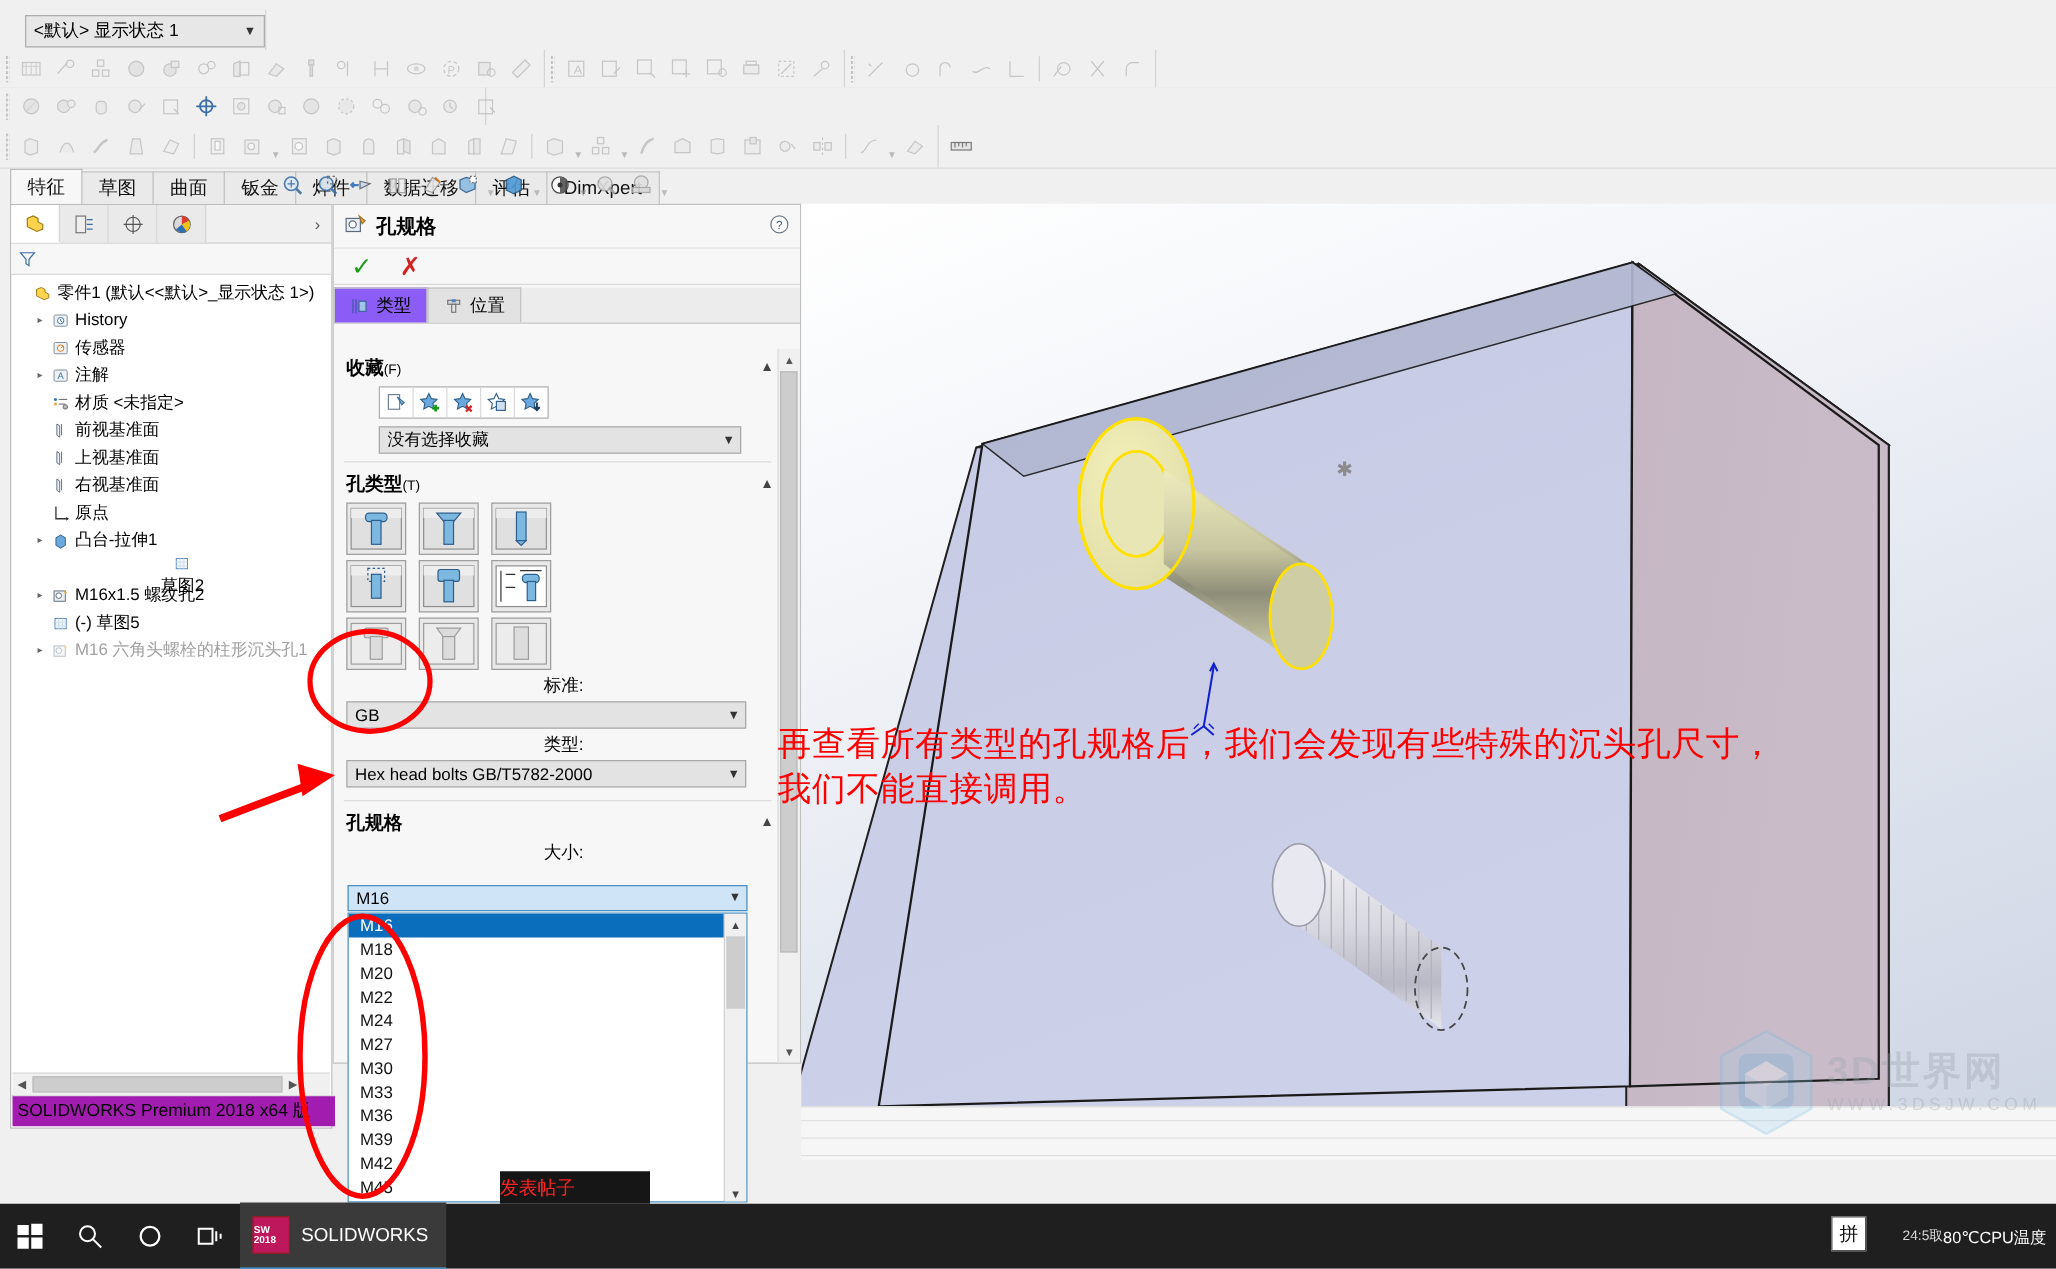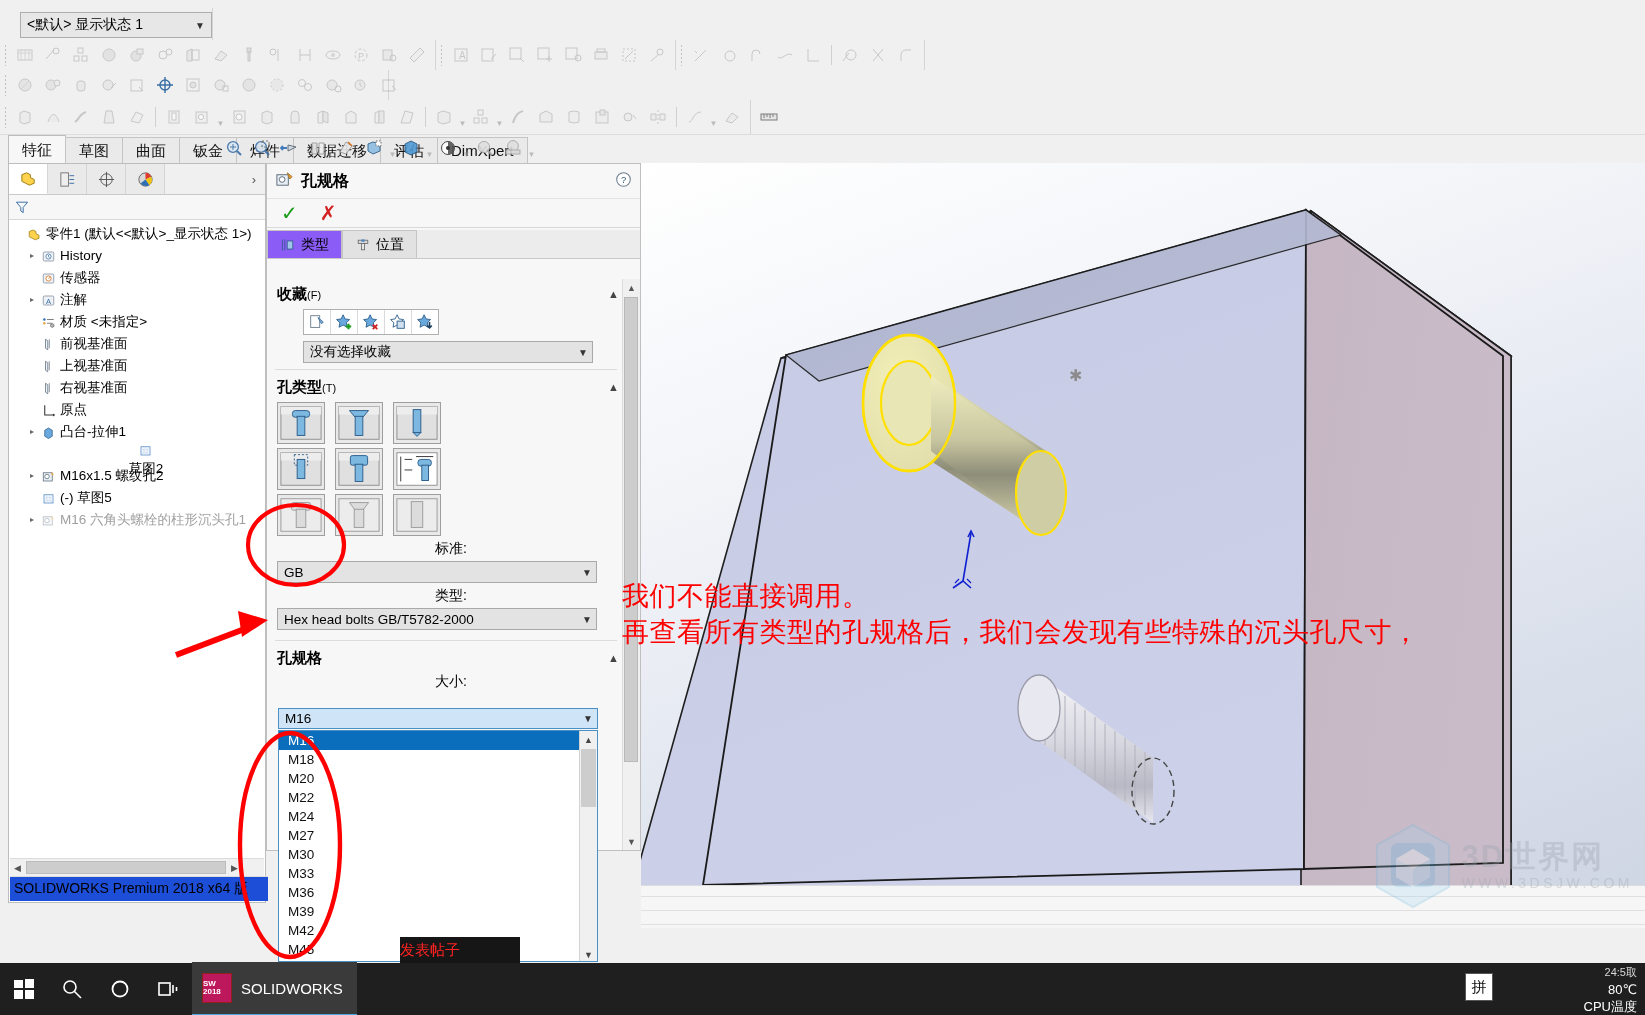--- a/index.html
+++ b/index.html
@@ -50,21 +50,21 @@
   .tnode{display:flex;align-items:center;height:22px;white-space:nowrap;}
   .tarrow{width:14px;text-align:center;color:#666;font-size:8px;flex:none;}
   .tico{width:19px;display:flex;align-items:center;justify-content:center;flex:none;}
   .tico svg{width:15px;height:15px;}
   .tlab{padding-left:2px;}
   .dim{color:#a0a0a0;}
   #hscroll{position:absolute;left:1px;bottom:26px;width:254px;height:17px;background:#f0f0f0;
      border-top:1px solid #dcdcdc;display:flex;align-items:center;}
   #hscroll .sbtn{width:15px;text-align:center;font-size:9px;color:#555;}
   #hscroll .sthumb{height:13px;background:#cdcdcd;border:1px solid #bcbcbc;box-sizing:border-box;margin:0 1px;}
-  #statusbar{position:absolute;left:1px;bottom:1px;width:254px;height:24px;background:#1d4ed8;
+  #statusbar{position:absolute;left:1px;bottom:1px;width:254px;height:24px;background:#a21caf;
      border-top:1px solid #dcdcdc;display:flex;align-items:center;padding-left:4px;font-size:14px;}
 
   
   #pm{position:absolute;left:266px;top:163px;width:375px;height:688px;
      background:#f7f7f7;border:1px solid #c0c0c0;box-sizing:border-box;overflow:hidden;}
   #pm-title{height:34px;display:flex;align-items:center;padding:0 8px;border-bottom:1px solid #e3e3e3;}
   #pm-title .ttxt{font-size:16px;font-weight:bold;margin-left:7px;}
   #pm-title .help{margin-left:auto;}
   #pm-okrow{height:28px;display:flex;align-items:center;padding-left:14px;gap:22px;border-bottom:1px solid #d9d9d9;}
   #pm-okrow .ok{color:#1a9c1a;font-size:20px;font-weight:bold;}
@@ -142,21 +142,21 @@
   #taskbar{position:absolute;left:0;bottom:0;width:1645px;height:52px;background:#1f1f1f;
      display:flex;align-items:center;z-index:70;}
   #taskbar .tbtn{width:48px;height:52px;display:flex;align-items:center;justify-content:center;color:#fff;}
   #taskbar .tbtn svg{width:22px;height:22px;}
   #tb-app{display:flex;align-items:center;height:52px;padding:0 14px 0 10px;background:#3a3a3a;
      border-bottom:2px solid #4aa8e0;gap:9px;}
   #tb-app .swico{width:28px;height:28px;background:#be185d;border:1px solid #8f1f1c;
      display:flex;flex-direction:column;align-items:center;justify-content:center;color:#fff;
      font-size:8px;font-weight:bold;line-height:8px;}
   #tb-app .swname{color:#fff;font-size:15px;white-space:nowrap;text-align:center;}
-  #tray{margin-left:auto;display:flex;align-items:flex-end;flex-direction:column;color:#fff;
+  #tray{margin-left:auto;display:flex;align-items:flex-end;flex-direction:row;color:#fff;
      font-size:13px;padding-right:8px;line-height:17px;}
   #ime{position:absolute;left:1465px;bottom:14px;width:26px;height:26px;background:#fff;border:1px solid #555;
      display:flex;align-items:center;justify-content:center;font-size:15px;color:#111;z-index:71;}
   #tray .t1{color:#d8d8d8;font-size:11px;}
   
   #minipop{position:absolute;left:400px;bottom:52px;height:26px;background:#161616;color:#ff2222;
      font-size:15px;display:flex;align-items:center;width:120px;z-index:69;}
 </style>
 </head>
 <body>
@@ -1192,22 +1192,22 @@
   <div class="ticon">
       <svg viewBox="0 0 20 20">
         <circle cx="10" cy="8" r="5.4" fill="#e0e0e0" stroke="#a5a5a5"></circle>
         <rect x="3" y="12" width="14" height="4" fill="#d8d8d8" stroke="#a5a5a5"></rect>
       </svg>
     </div>
   <div class="caret">▼</div>
 </div>
 
 <div id="annot">
+  <div>再查看所有类型的孔规格后，我们会发现有些特殊的沉头孔尺寸，</div>
   <div>我们不能直接调用。</div>
-  <div>再查看所有类型的孔规格后，我们会发现有些特殊的沉头孔尺寸，</div>
 </div>
 
 <div id="docstatus">
   <div class="ln" style="top:10px;"></div>
   <div class="ln" style="top:24px;"></div>
   <div class="ln" style="top:38px;"></div>
 </div>
 
 <div id="wm">
   <svg width="86" height="90" viewBox="0 0 86 90">

